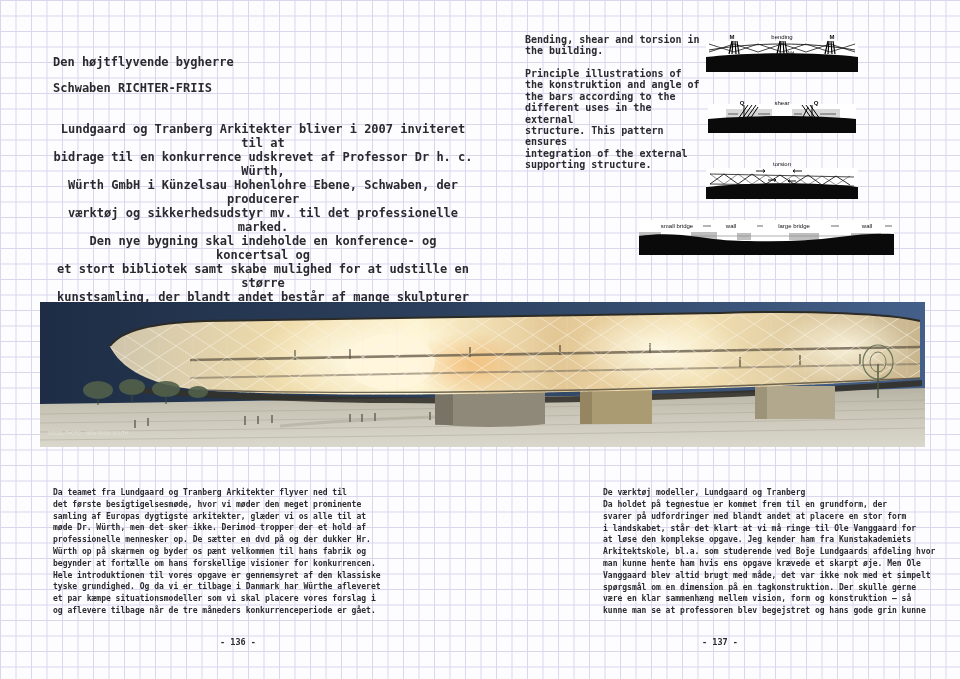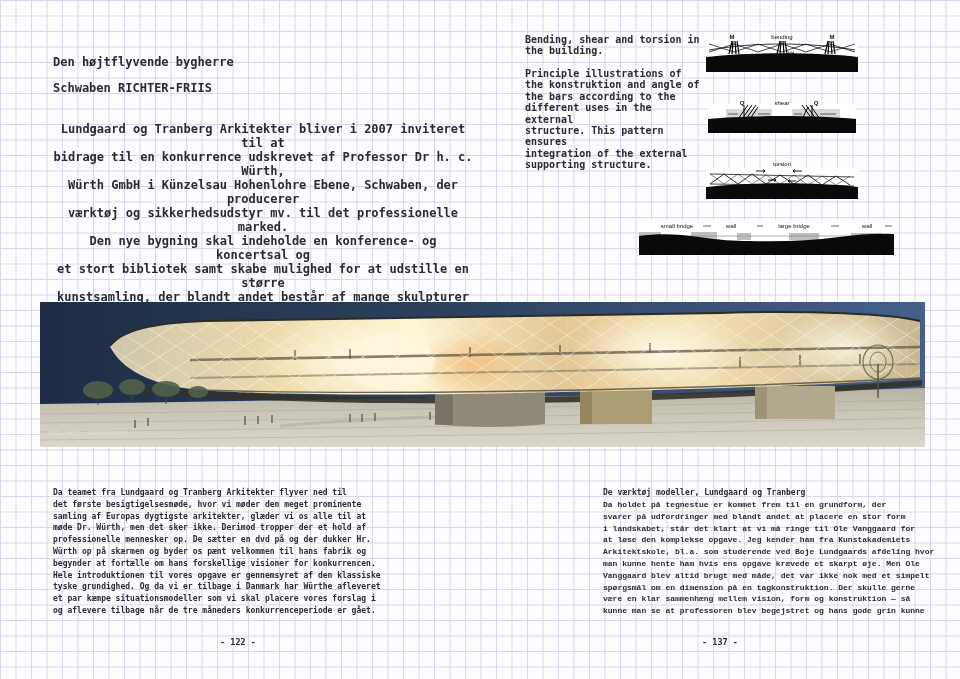--- a/index.html
+++ b/index.html
@@ -44,21 +44,21 @@
 det første besigtigelsesmøde, hvor vi møder den meget prominente
 samling af Europas dygtigste arkitekter, glæder vi os alle til at
 møde Dr. Würth, men det sker ikke. Derimod tropper der et hold af
 professionelle mennesker op. De sætter en dvd på og der dukker Hr.
 Würth op på skærmen og byder os pænt velkommen til hans fabrik og
 begynder at fortælle om hans forskellige visioner for konkurrencen.
 Hele introduktionen til vores opgave er gennemsyret af den klassiske
 tyske grundighed. Og da vi er tilbage i Danmark har Würthe afleveret
 et par kæmpe situationsmodeller som vi skal placere vores forslag i
 og aflevere tilbage når de tre måneders konkurrenceperiode er gået.</div>
-<div class="abs tw pgnum" style="left:193px;top:637px;">- 122 -</div>
+<div class="abs tw pgnum" style="left:193px;top:637px;">- 136 -</div>
 
 <div class="abs" style="left:40px;top:302px;width:885px;height:145px;">
 <svg width="885" height="145" viewBox="0 0 885 145">
   <defs>
     <linearGradient id="sky" x1="0" y1="0" x2="1" y2="0">
       <stop offset="0" stop-color="#1e2d45"></stop>
           <stop offset="0.45" stop-color="#2c405d"></stop>
           <stop offset="1" stop-color="#44608a"></stop>
     </linearGradient>
     <linearGradient id="groundg" x1="0" y1="0" x2="0" y2="1">
@@ -277,21 +277,21 @@
     <rect x="98" y="13" width="14" height="7"></rect>
         <rect x="150" y="13" width="30" height="7"></rect>
     <rect x="212" y="13" width="30" height="7"></rect>
   </g>
   <line x1="0" y1="16" x2="255" y2="16" stroke="#8c8c8c" stroke-width="0.7"></line>
   <path d="M0,16 C20,13 40,14 60,17 C80,20 95,21 110,21 C140,22 170,21 200,17 C220,14 240,13 255,14 L255,35 L0,35 Z" fill="#0a0a0a"></path>
 </svg>
 </div>
 
 <div class="abs tw body-sm" style="left:603px;top:487px;width:345px;">De værktøj modeller, Lundgaard og Tranberg</div>
-<div class="abs tw body-sm" style="left:603px;top:499px;width:345px;font-family:Liberation Mono, monospace;">Da holdet på tegnestue er kommet frem til en grundform, der
+<div class="abs tw body-sm" style="left:603px;top:499px;width:345px;">Da holdet på tegnestue er kommet frem til en grundform, der
 svarer på udfordringer med blandt andet at placere en stor form
 i landskabet, står det klart at vi må ringe til Ole Vanggaard for
 at løse den komplekse opgave. Jeg kender ham fra Kunstakademiets
 Arkitektskole, bl.a. som studerende ved Boje Lundgaards afdeling hvor
 man kunne hente ham hvis ens opgave krævede et skarpt øje. Men Ole
 Vanggaard blev altid brugt med måde, det var ikke nok med et simpelt
 spørgsmål om en dimension på en tagkonstruktion. Der skulle gerne
 være en klar sammenhæng mellem vision, form og konstruktion — så
 kunne man se at professoren blev begejstret og hans gode grin kunne</div>
 <div class="abs tw pgnum" style="left:675px;top:637px;">- 137 -</div>

